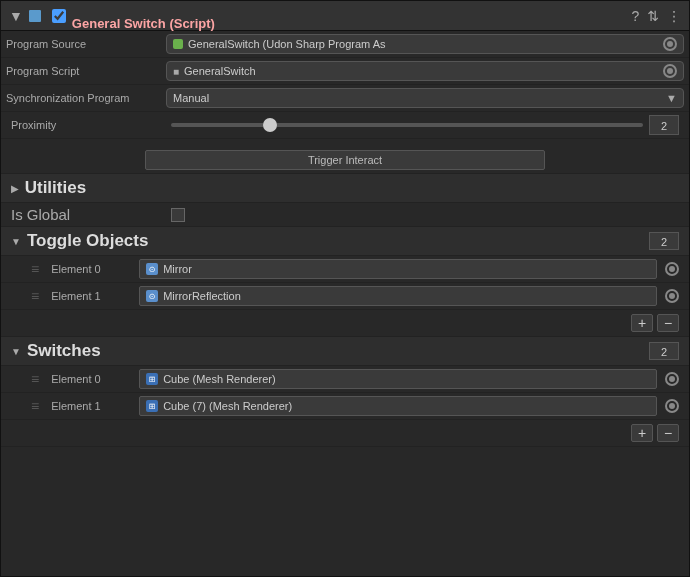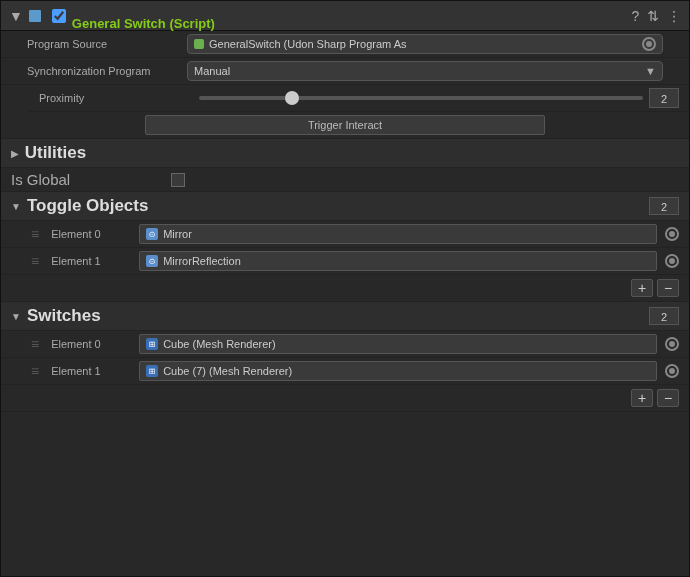--- a/index.html
+++ b/index.html
@@ -30,36 +30,36 @@
     .header-icon {
       color: #aaa;
       font-size: 14px;
     }
     .header-checkbox {
       width: 14px;
       height: 14px;
       accent-color: #4a9eff;
     }
     .header-title {
-      color: #84cc16;
+      color: #fca5a5;
       font-size: 13px;
       font-weight: bold;
       flex: 1;
       margin-top: 16px;
     }
     .header-actions {
       display: flex;
       gap: 8px;
       color: #aaa;
       font-size: 14px;
     }
     .field-row {
       display: flex;
       align-items: center;
-      padding: 3px 26px;
+      padding: 3px 5px;
       min-height: 24px;
       border-bottom: 1px solid #222;
     }
     .field-label {
       color: #aaa;
       min-width: 160px;
       font-size: 11px;
     }
     .field-value {
       flex: 1;
@@ -109,21 +109,20 @@
       padding: 2px 6px;
       height: 20px;
       outline: none;
     }
     .proximity-row {
       display: flex;
       align-items: center;
       padding: 3px 10px;
       min-height: 24px;
       border-bottom: 1px solid #222;
-      margin-left: 28px;
     }
     .proximity-label {
       color: #aaa;
       min-width: 160px;
       font-size: 11px;
     }
     .slider-container {
       flex: 1;
       display: flex;
       align-items: center;
@@ -169,20 +168,21 @@
     .trigger-button {
       background: #3a3a3a;
       border: 1px solid #555;
       color: #bbb;
       font-size: 11px;
       padding: 3px 16px;
       cursor: pointer;
       border-radius: 2px;
       width: 60%;
       text-align: center;
+      margin-top: 8px;
     }
     .section-header {
       display: flex;
       align-items: center;
       padding: 4px 10px;
       background: #2e2e2e;
       border-bottom: 1px solid #222;
       min-height: 24px;
     }
     .section-toggle {
@@ -357,20 +357,32 @@
       <span class="icon-dot"></span>
       <span>GeneralSwitch (Udon Sharp Program As</span>
       <span class="field-value-end">
         <div class="circle-target">
             <div class="circle-target-inner"></div>
           </div>
       </span>
     </div>
   </div>
 
+  <div class="field-row">
+    <span class="field-label">Program Script</span>
+    <div class="field-value">
+      <span class="icon-hash">■</span>
+      <span>GeneralSwitch</span>
+      <span class="field-value-end">
+        <div class="circle-target">
+            <div class="circle-target-inner"></div>
+          </div>
+      </span>
+    </div>
+  </div>
 
   <div class="field-row dropdown-row">
     <span class="field-label">Synchronization Program</span>
     <div class="field-value">
       <span>Manual</span>
       <span class="dropdown-arrow">▼</span>
     </div>
   </div>
 
 

